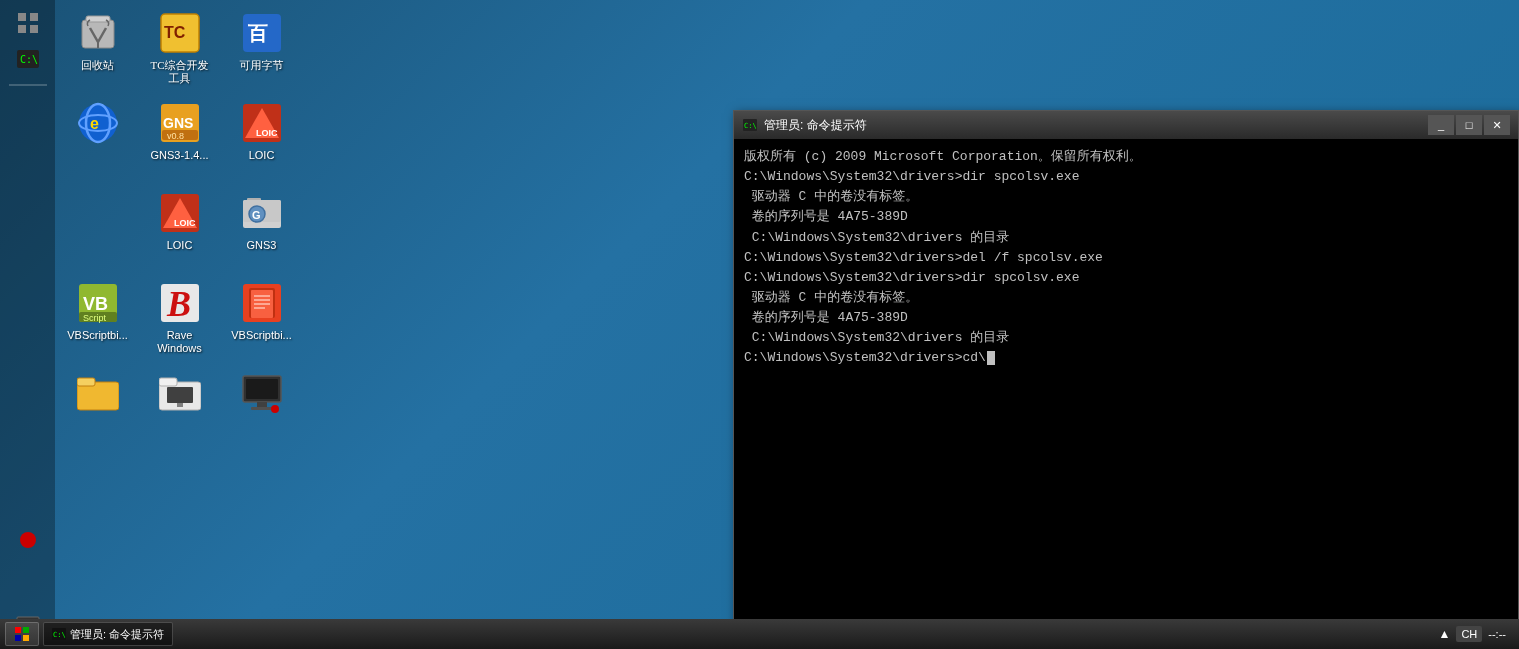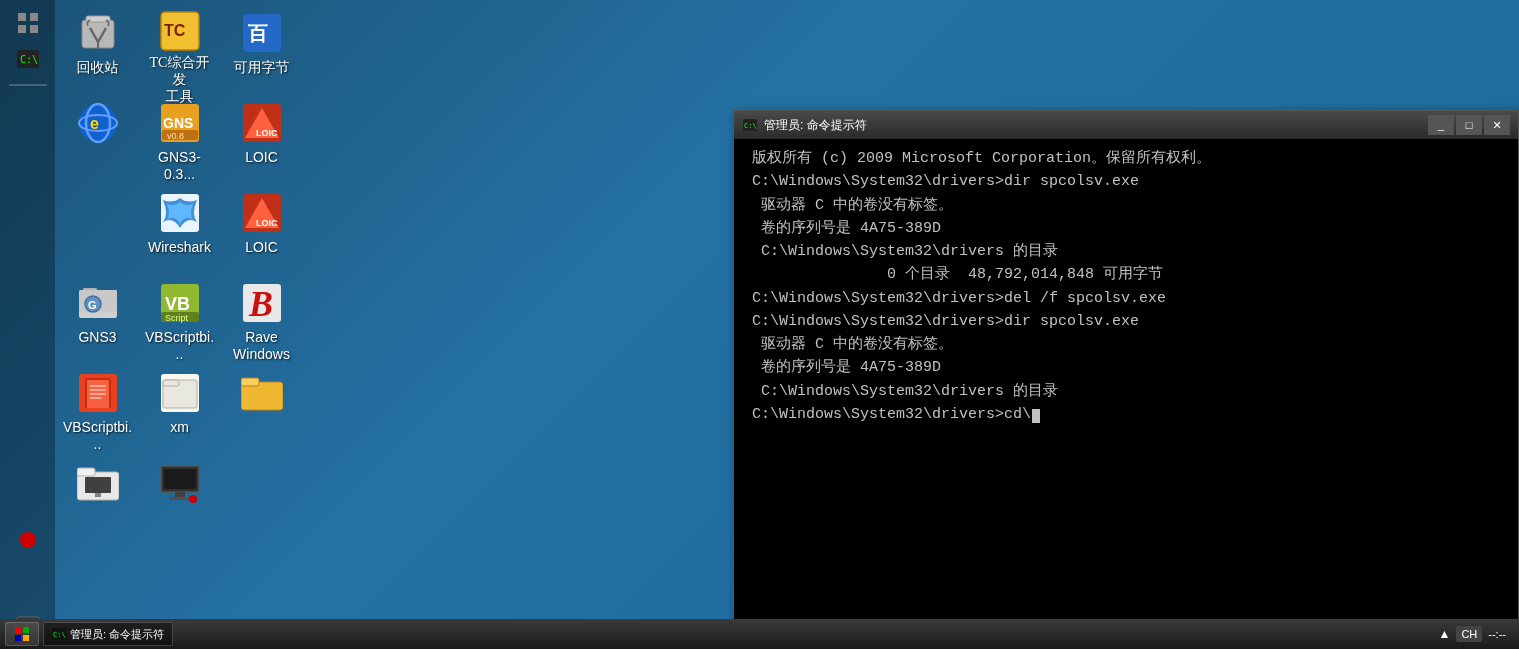--- a/index.html
+++ b/index.html
@@ -67,21 +67,21 @@
       height: 46px;
       display: flex;
       align-items: center;
       justify-content: center;
       margin-bottom: 3px;
       position: relative;
     }
 
     .icon-label {
       color: white;
-      font-size: 14px;
+      font-size: 11px;
       text-shadow: 1px 1px 2px rgba(0,0,0,0.8);
       line-height: 1.2;
       word-break: break-word;
       max-width: 70px;
     }
 
     
     .cmd-window {
       position: absolute;
       top: 110px;
@@ -134,22 +134,22 @@
       font-size: 11px;
       cursor: pointer;
       background: #555;
     }
 
     .cmd-content {
       flex: 1;
       background: #000;
       color: #c0c0c0;
       font-family: 'Courier New', Lucida Console, monospace;
-      font-size: 15px;
-      padding: 8px 18px;
+      font-size: 13px;
+      padding: 8px 10px;
       overflow: hidden;
       line-height: 1.55;
     }
 
     .cmd-line {
       white-space: pre;
     }
 
     
     .taskbar-bottom {
@@ -296,48 +296,37 @@
 
   <div class="desktop-icon">
     <div class="icon-img">
       <svg width="42" height="42" viewBox="0 0 42 42">
         <rect x="2" y="2" width="38" height="38" rx="3" fill="#e8a020"></rect>
         <text x="4" y="26" font-size="14" font-weight="bold" fill="white" font-family="Arial">GNS</text>
         <rect x="3" y="28" width="36" height="10" rx="2" fill="#c07010"></rect>
         <text x="8" y="37" font-size="9" fill="#ffe0a0" font-family="Arial">v0.8</text>
       </svg>
     </div>
-    <span class="icon-label">GNS3-0.3...</span>
+    <span class="icon-label">GNS3-1.4...</span>
   </div>
 
   <div class="desktop-icon">
     <div class="icon-img">
       <svg width="42" height="42" viewBox="0 0 42 42">
         <rect x="2" y="2" width="38" height="38" rx="3" fill="#c03018"></rect>
         <polygon points="21,6 38,36 4,36" fill="#ff6040"></polygon>
         <text x="15" y="34" font-size="9" font-weight="bold" fill="white" font-family="Arial">LOIC</text>
       </svg>
     </div>
     <span class="icon-label">LOIC</span>
   </div>
 
   <div class="desktop-icon">
   </div>
 
-  <div class="desktop-icon">
-    <div class="icon-img">
-      <svg width="42" height="42" viewBox="0 0 42 42">
-        <rect x="2" y="2" width="38" height="38" rx="3" fill="#e8f4ff"></rect>
-
-        <path d="M21 6 Q28 12 38 8 Q32 22 38 30 Q28 24 21 36 Q14 24 4 30 Q10 22 4 8 Q14 12 21 6 Z" fill="#4090d8"></path>
-        <path d="M21 10 Q26 15 34 12 Q30 22 34 28 Q26 22 21 32 Q16 22 8 28 Q12 22 8 12 Q16 15 21 10 Z" fill="#60b8ff"></path>
-      </svg>
-    </div>
-    <span class="icon-label">Wireshark</span>
-  </div>
 
   <div class="desktop-icon">
     <div class="icon-img">
       <svg width="42" height="42" viewBox="0 0 42 42">
         <rect x="2" y="2" width="38" height="38" rx="3" fill="#c03018"></rect>
         <polygon points="21,6 38,36 4,36" fill="#ff6040"></polygon>
         <text x="15" y="34" font-size="9" font-weight="bold" fill="white" font-family="Arial">LOIC</text>
       </svg>
     </div>
     <span class="icon-label">LOIC</span>
@@ -390,31 +379,20 @@
         <rect x="10" y="8" width="22" height="28" rx="1" fill="#f86040"></rect>
         <line x1="13" y1="14" x2="29" y2="14" stroke="#ffc0b0" stroke-width="1.5"></line>
         <line x1="13" y1="18" x2="29" y2="18" stroke="#ffc0b0" stroke-width="1.5"></line>
         <line x1="13" y1="22" x2="29" y2="22" stroke="#ffc0b0" stroke-width="1.5"></line>
         <line x1="13" y1="26" x2="24" y2="26" stroke="#ffc0b0" stroke-width="1.5"></line>
       </svg>
     </div>
     <span class="icon-label">VBScriptbi...</span>
   </div>
 
-  <div class="desktop-icon">
-    <div class="icon-img">
-      <svg width="42" height="42" viewBox="0 0 42 42">
-        <rect x="2" y="2" width="38" height="38" rx="3" fill="#f8f8f0"></rect>
-
-        <rect x="4" y="8" width="34" height="28" rx="2" fill="#e8e8e0" stroke="#b0b0a0" stroke-width="1"></rect>
-        <rect x="4" y="8" width="16" height="6" rx="2" fill="#e8e8e0" stroke="#b0b0a0" stroke-width="1"></rect>
-      </svg>
-    </div>
-    <span class="icon-label">xm</span>
-  </div>
 
 
   <div class="desktop-icon">
     <div class="icon-img">
       <svg width="42" height="38" viewBox="0 0 42 38">
         <rect x="0" y="8" width="42" height="28" rx="3" fill="#f0b830" stroke="#c08010" stroke-width="1"></rect>
         <rect x="0" y="4" width="18" height="8" rx="2" fill="#f5d060" stroke="#c08010" stroke-width="1"></rect>
       </svg>
     </div>
     <span class="icon-label"></span>
@@ -466,21 +444,20 @@
   <div class="cmd-content" id="cmd-content-area">
   <div class="cmd-line">版权所有 (c) 2009 Microsoft Corporation。保留所有权利。</div>
       <div class="cmd-line"></div>
       <div class="cmd-line"></div>
       <div class="cmd-line">C:\Windows\System32\drivers&gt;dir spcolsv.exe</div>
       <div class="cmd-line"> 驱动器 C 中的卷没有标签。</div>
       <div class="cmd-line"> 卷的序列号是 4A75-389D</div>
       <div class="cmd-line"></div>
       <div class="cmd-line"> C:\Windows\System32\drivers 的目录</div>
       <div class="cmd-line"></div>
-      <div class="cmd-line">               0 个目录  48,792,014,848 可用字节</div>
       <div class="cmd-line"></div>
       <div class="cmd-line">C:\Windows\System32\drivers&gt;del /f spcolsv.exe</div>
       <div class="cmd-line"></div>
       <div class="cmd-line">C:\Windows\System32\drivers&gt;dir spcolsv.exe</div>
       <div class="cmd-line"> 驱动器 C 中的卷没有标签。</div>
       <div class="cmd-line"> 卷的序列号是 4A75-389D</div>
       <div class="cmd-line"></div>
       <div class="cmd-line"> C:\Windows\System32\drivers 的目录</div>
       <div class="cmd-line"></div>
       <div class="cmd-line"></div>

